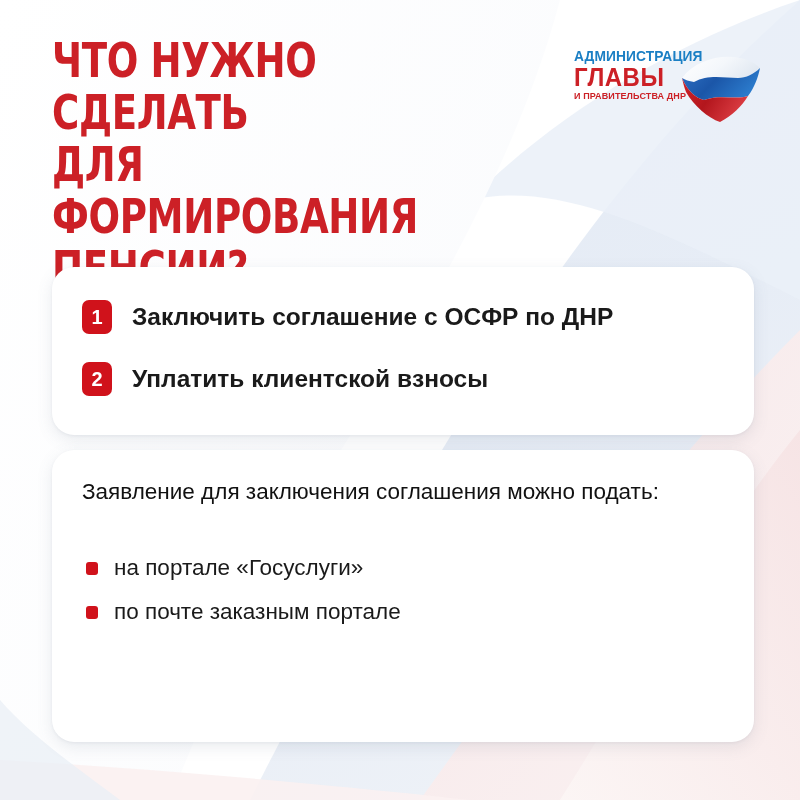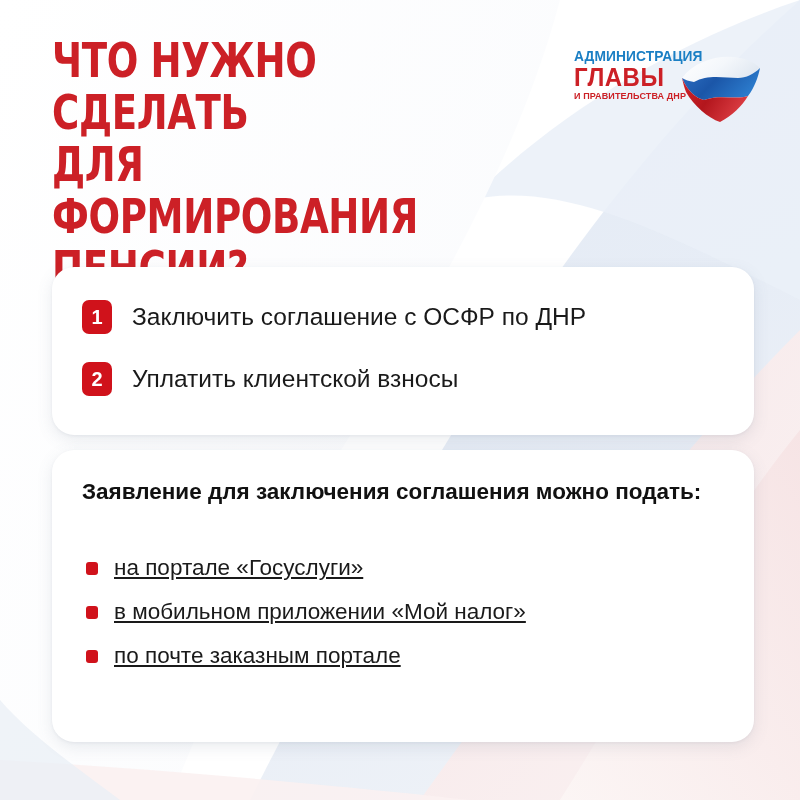--- a/index.html
+++ b/index.html
@@ -164,35 +164,35 @@
     font-weight: 700;
     font-size: 20px;
     line-height: 34px;
     text-align: center;
   }
 
   .step-text {
     color: #1A1A1A;
     font-size: 24.5px;
     line-height: 30px;
-    font-weight: 400;
+    font-weight: 700;
     white-space: nowrap;
   }
 
   
   .apply-heading {
     position: absolute;
     left: 30px;
     top: 26px;
     width: 630px;
     margin: 0;
     color: #111111;
     font-size: 22.5px;
     line-height: 32px;
-    font-weight: 700;
+    font-weight: 400;
   }
 
   .apply-list {
     position: absolute;
     left: 34px;
     top: 96px;
     width: 650px;
     margin: 0;
     padding: 0;
     list-style: none;
@@ -213,21 +213,20 @@
     border-radius: 3px;
     background: #D0121B;
   }
 
   .apply-text {
     color: #1A1A1A;
     font-size: 22.5px;
     line-height: 28px;
     font-weight: 400;
     white-space: nowrap;
-    text-decoration: underline;
   }
 </style>
 </head>
 <body>
 
 <div id="poster">
 
   <svg class="bg-layer" viewBox="0 0 800 800" width="800" height="800" preserveAspectRatio="none" xmlns="http://www.w3.org/2000/svg">
     <defs>
       <linearGradient id="gBlue" x1="0" y1="0" x2="0.35" y2="1">
@@ -333,22 +332,18 @@
 
     <h2 class="apply-heading">Заявление для заключения соглашения можно подать:</h2>
 
     <ul class="apply-list">
       <li class="apply-item">
         <span class="bullet-square"></span>
         <span class="apply-text">на портале «Госуслуги»</span>
       </li>
       <li class="apply-item">
         <span class="bullet-square"></span>
-        <span class="apply-text">в мобильном приложении «Мой налог»</span>
-      </li>
-      <li class="apply-item">
-        <span class="bullet-square"></span>
         <span class="apply-text">по почте заказным портале</span>
       </li>
     </ul>
   </section>
 
 </div>
 
 </body></html>

